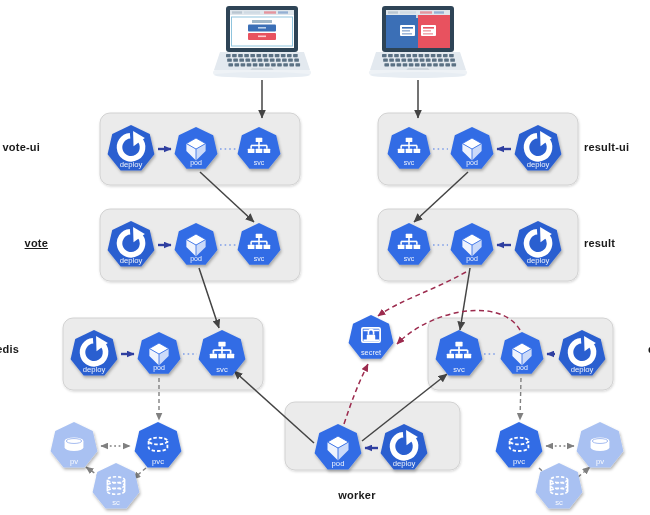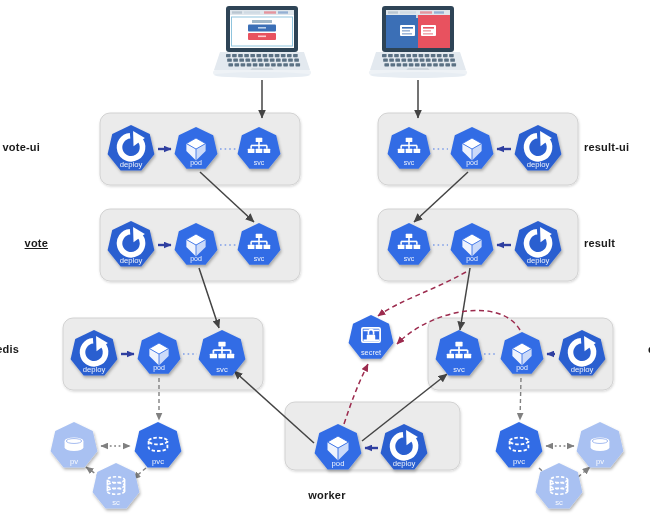--- a/index.html
+++ b/index.html
@@ -528,15 +528,15 @@
         <text x="559" y="504.76" text-anchor="middle" font-size="7.7" fill="#ffffff" opacity="0.92">sc</text>
       </g>
     </svg>
   <div id="labels">
       <div class="grp-label left" style="left: 40px; top: 141px; transform: translateX(-100%);">vote-ui</div>
       <div class="grp-label left" style="left: 48px; top: 237px; transform: translateX(-100%); text-decoration: underline;">vote</div>
       <div class="grp-label left" style="left: 19px; top: 343px; transform: translateX(-100%);">redis</div>
       <div class="grp-label right" style="left: 584px; top: 141px;">result-ui</div>
       <div class="grp-label right" style="left: 584px; top: 237px;">result</div>
       <div class="grp-label right" style="left: 648px; top: 343px;">db</div>
-      <div class="grp-label center" style="left: 327px; top: 489px; transform: translateX(-50%); text-align: center;">worker</div>
+      <div class="grp-label center" style="left: 357px; top: 489px; transform: translateX(-50%); text-align: center;">worker</div>
     </div>
 </div>
 
 </body></html>

